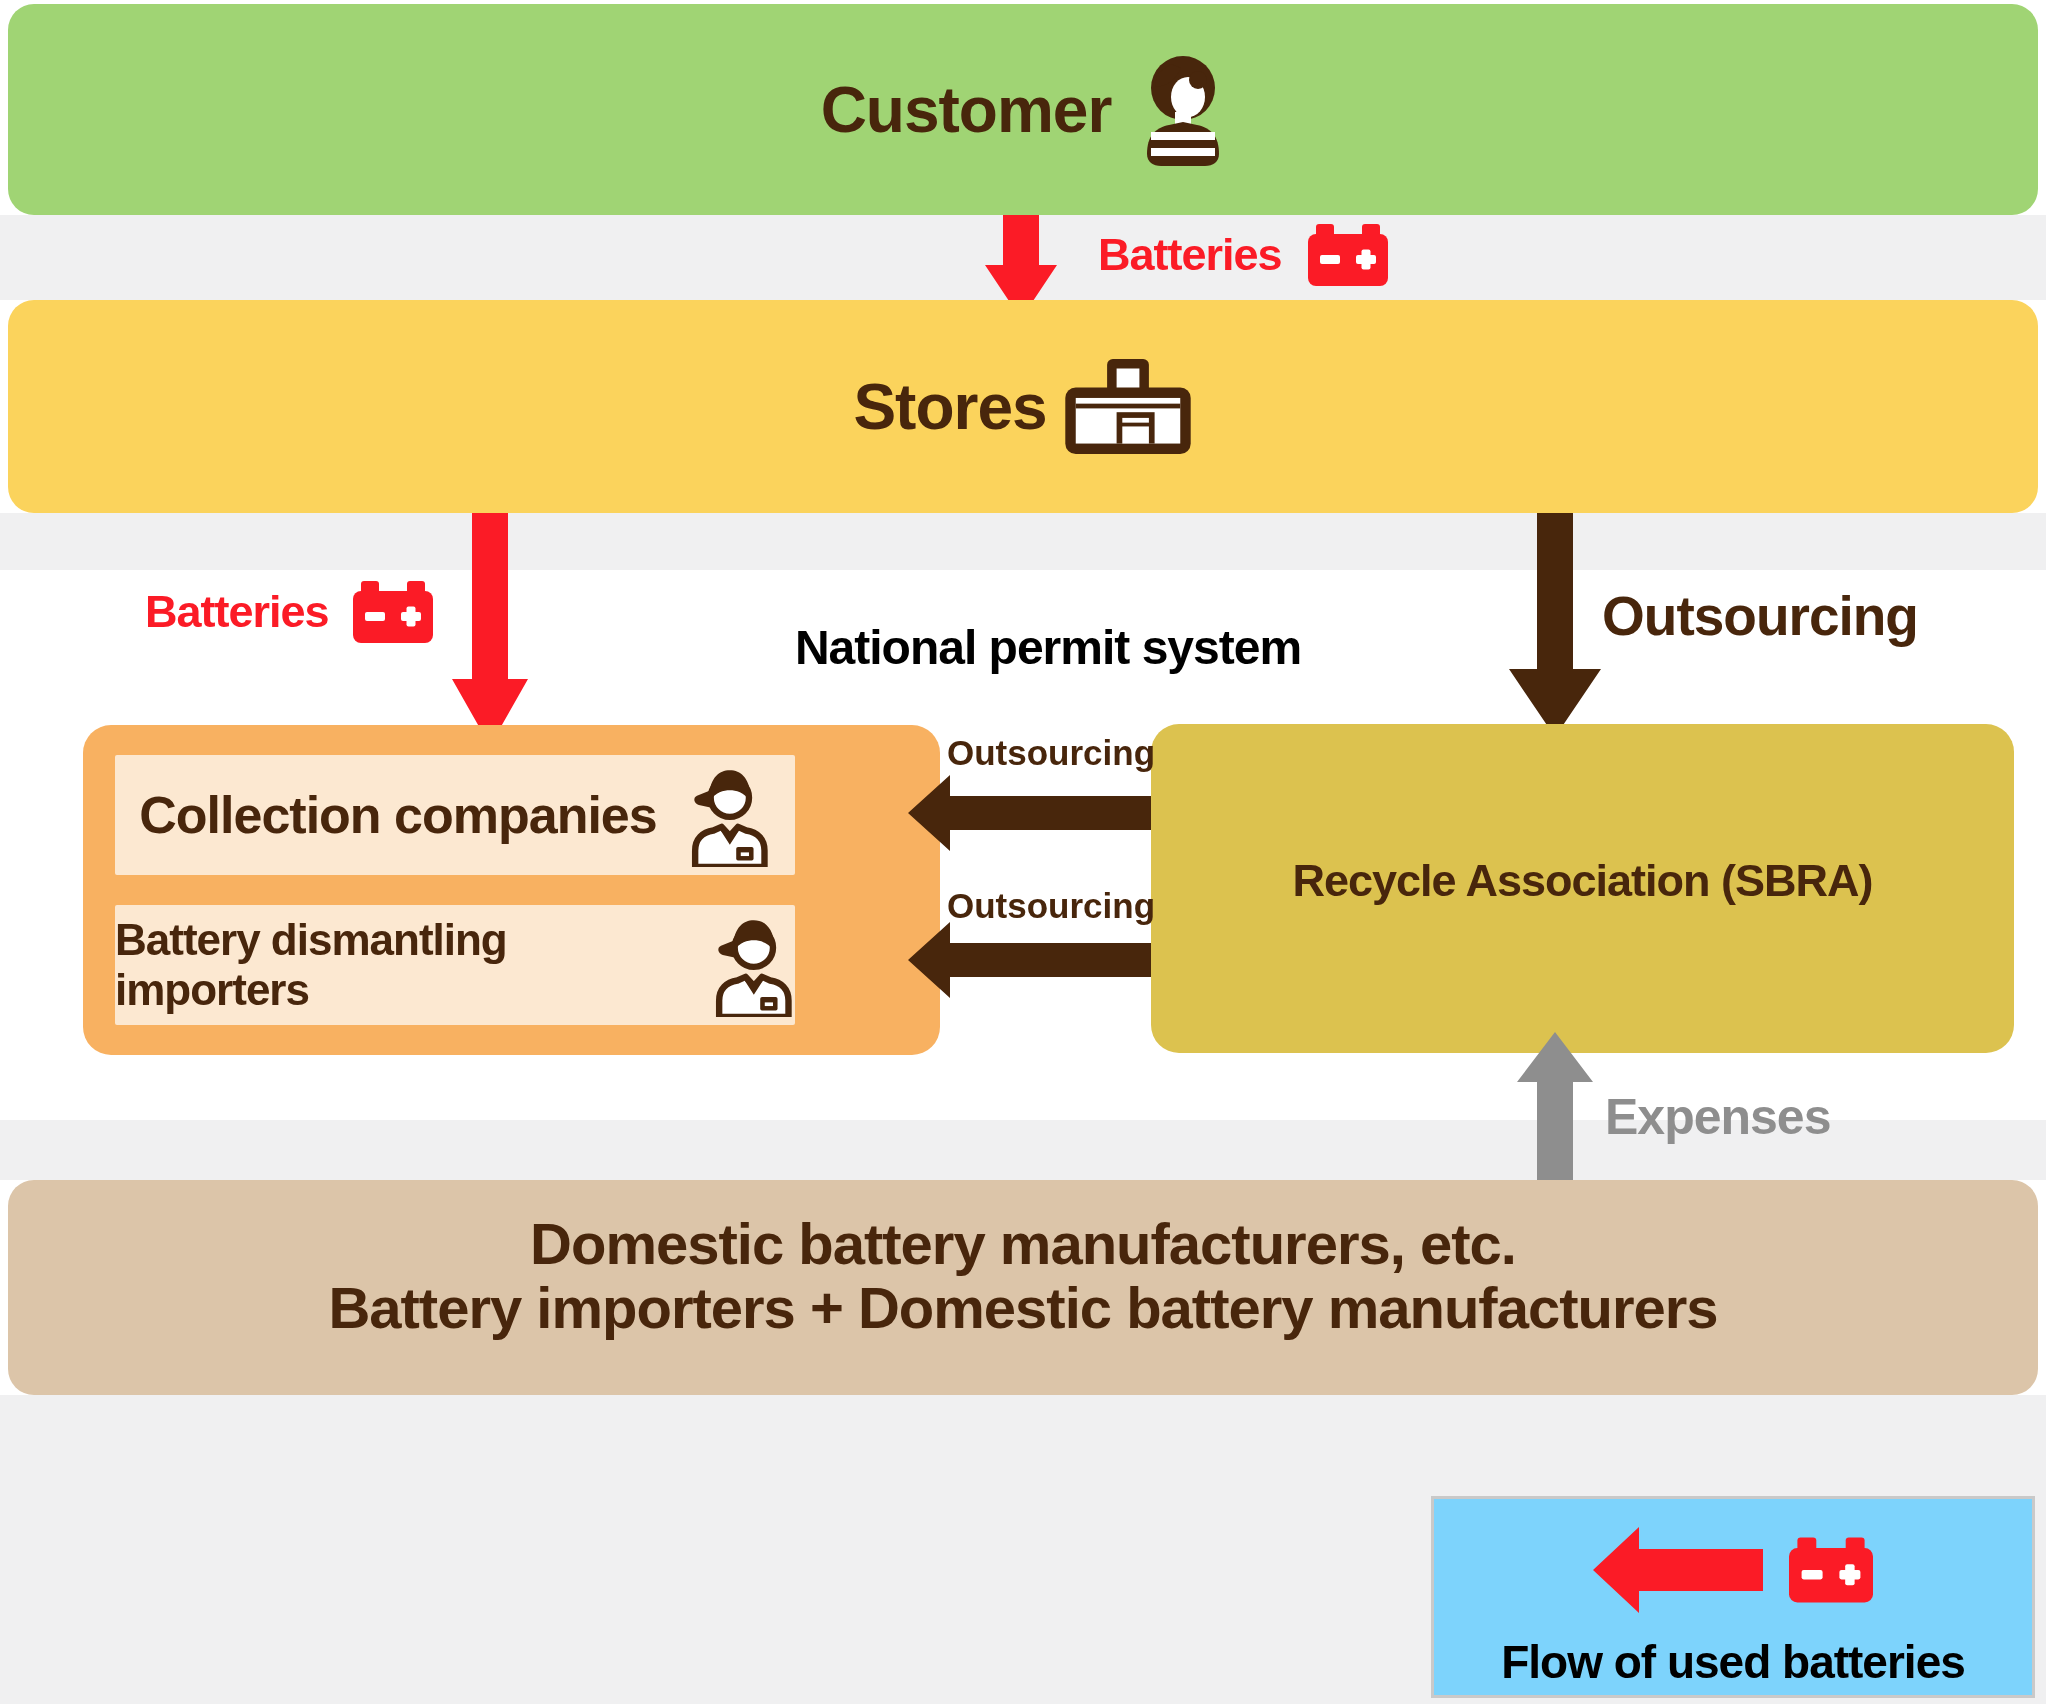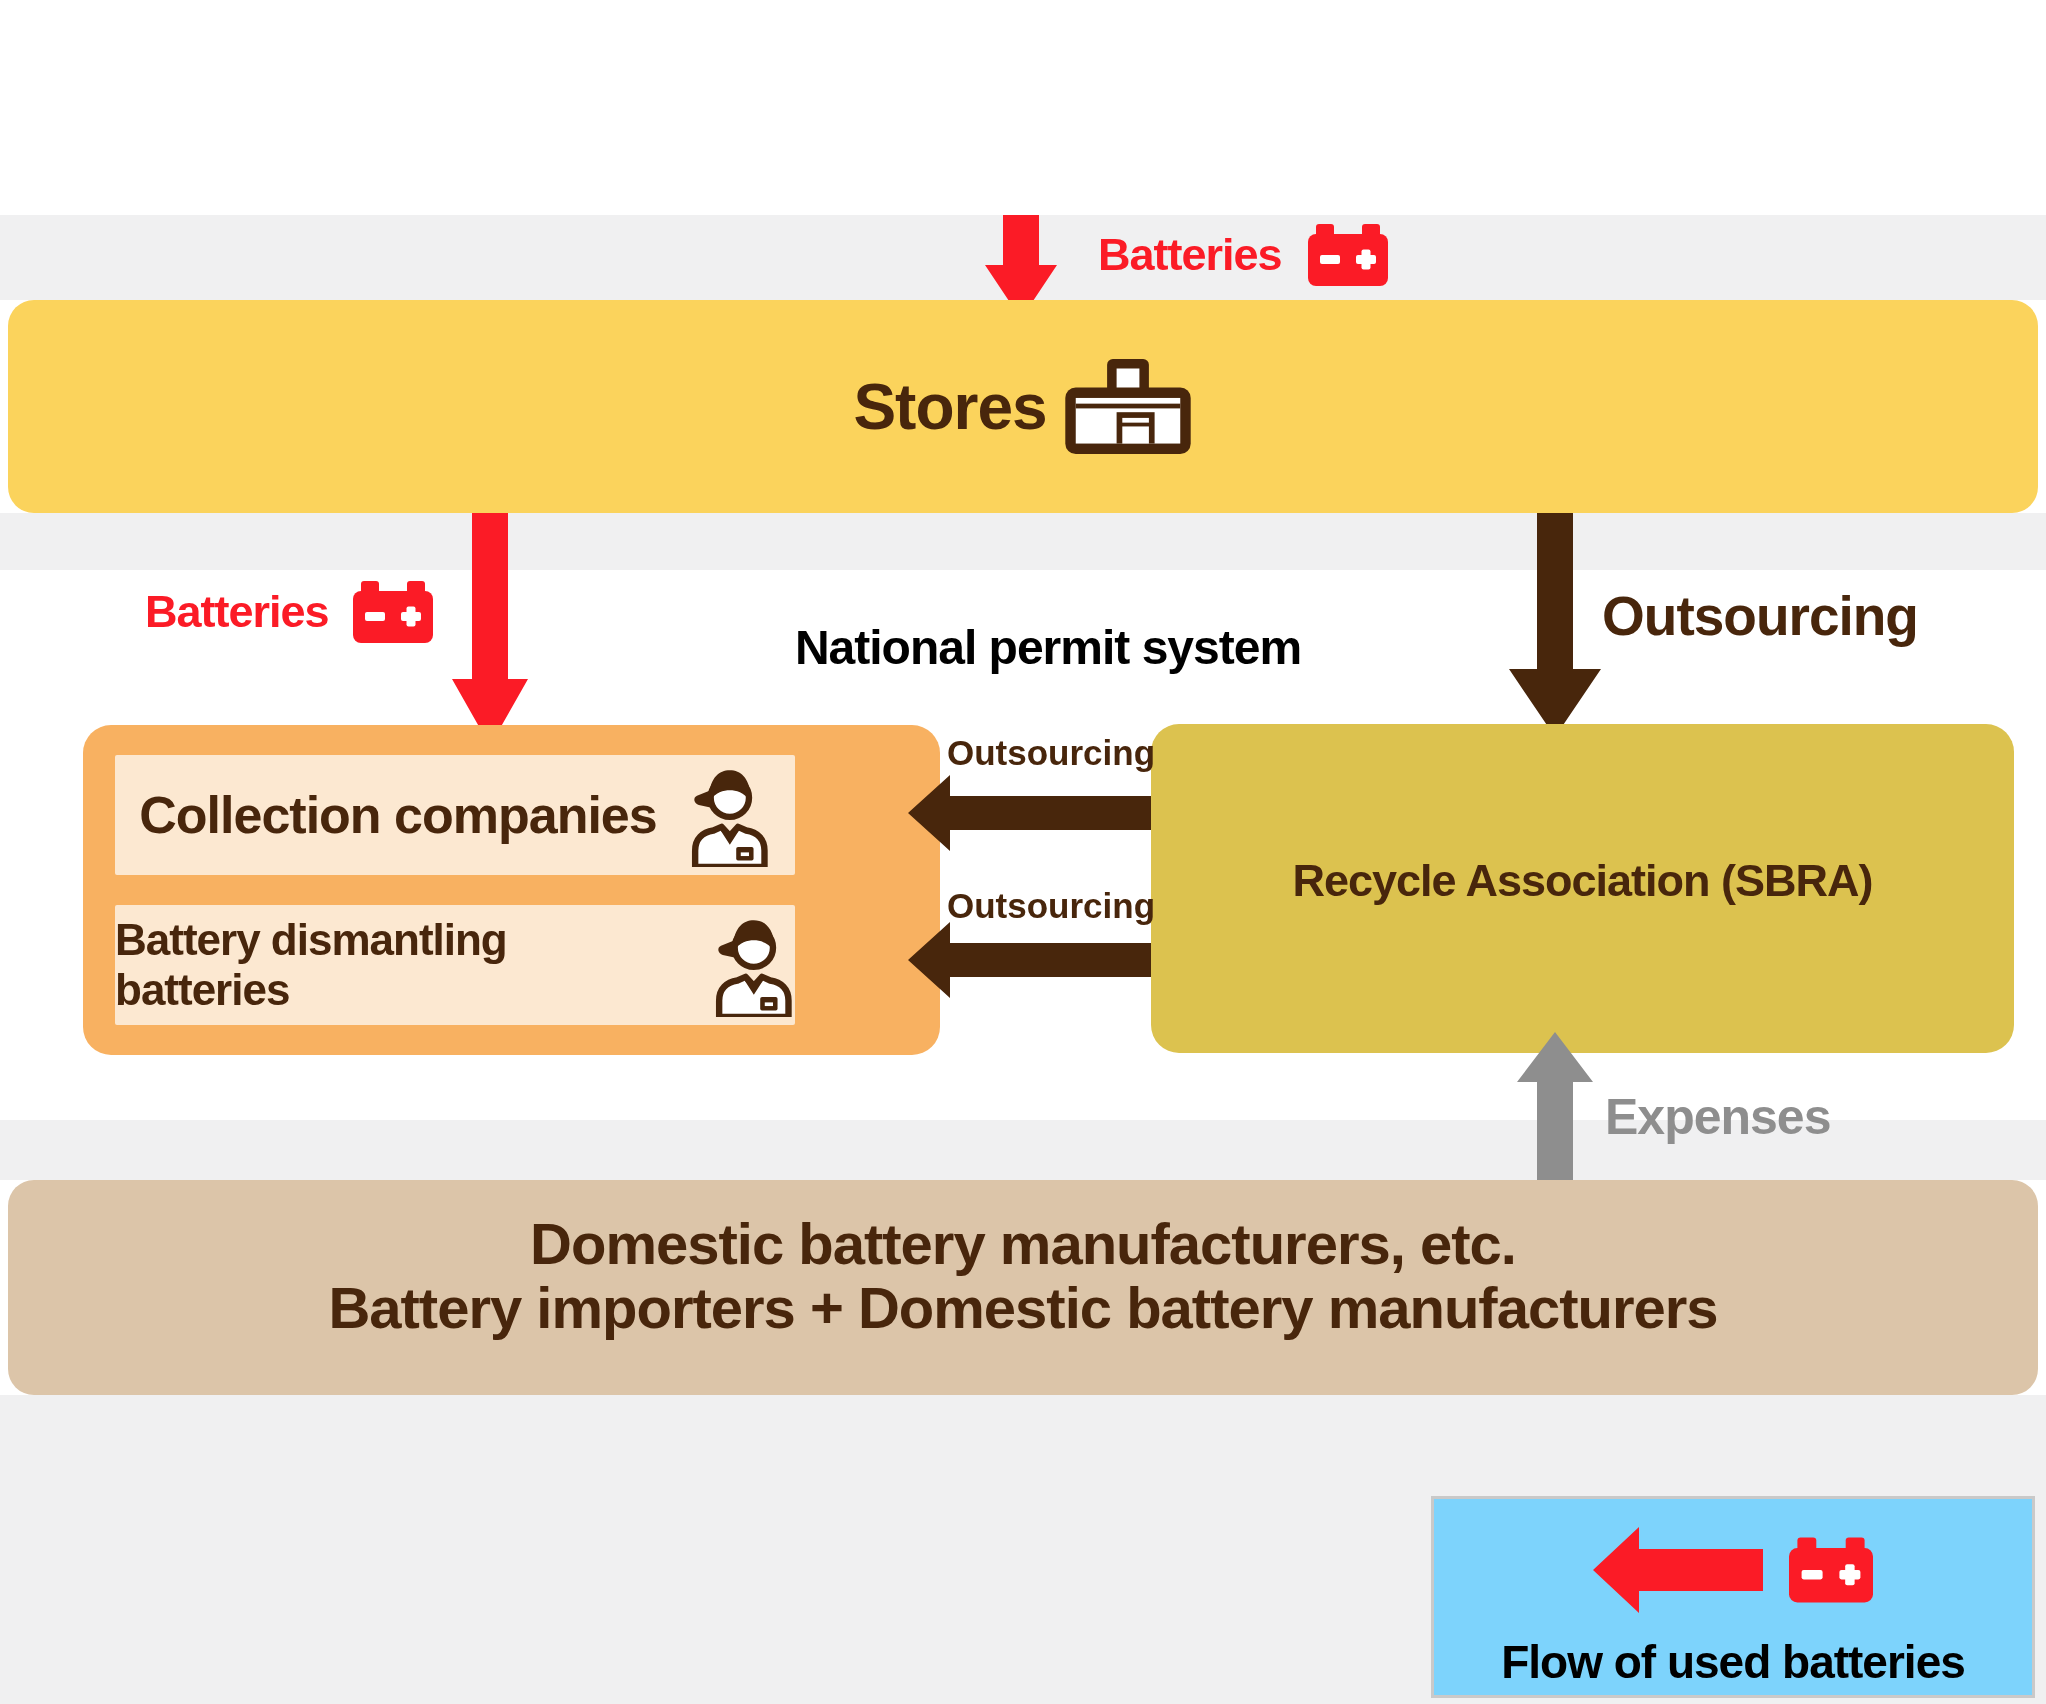--- a/index.html
+++ b/index.html
@@ -63,20 +63,35 @@
 </head>
 <body>
 
 <div class="stage">
 
   <div class="gray-band" style="top:215px;height:85px;"></div>
   <div class="gray-band" style="top:513px;height:57px;"></div>
   <div class="gray-band" style="top:1120px;height:60px;"></div>
   <div class="gray-band" style="top:1395px;height:309px;"></div>
 
+  <div class="bar bar-green">
+    <span class="bar-title">Customer</span>
+    <span>
+      <svg width="84" height="112" viewBox="0 0 84 112">
+        <circle cx="42" cy="34" r="32" fill="var(--c-brown,#48260c)"></circle>
+        <ellipse cx="47" cy="43" rx="17" ry="20" fill="#ffffff"></ellipse>
+        <circle cx="57" cy="26" r="9" fill="var(--c-brown,#48260c)"></circle>
+        <path d="M14,32 C22,34 34,28 40,14 L30,10 L16,20 Z" fill="var(--c-brown,#48260c)"></path>
+        <rect x="34" y="58" width="16" height="14" fill="#ffffff"></rect>
+        <path d="M6,100 C6,82 14,74 28,71 L42,68 L56,71 C70,74 78,82 78,100 C78,108 72,112 64,112 L20,112 C12,112 6,108 6,100 Z" fill="var(--c-brown,#48260c)"></path>
+        <rect x="10" y="78" width="64" height="8" fill="#ffffff"></rect>
+        <rect x="10" y="94" width="64" height="8" fill="#ffffff"></rect>
+      </svg>
+    </span>
+  </div>
 
   <svg class="abs" style="left:985px;top:215px;" width="72" height="104" viewBox="0 0 72 104">
     <polygon points="18,0 54,0 54,50 72,50 36,104 0,50 18,50" fill="var(--c-red,#fb1b26)"></polygon>
   </svg>
 
   <div class="flow-label" style="left:1098px;top:224px;height:62px;gap:26px;">
     <span class="lbl-red">Batteries</span>
     <span>
       <svg width="80" height="62" viewBox="0 0 80 62">
         <rect x="8" y="0" width="18" height="16" rx="3" fill="var(--c-red,#fb1b26)"></rect>
@@ -140,21 +155,21 @@
           <path d="M22,36 C24,16 33,8 45,8 C57,8 66,16 68,36 L68,42 C60,32 52,30 45,30 C38,30 30,32 22,42 Z" fill="var(--c-brown,#48260c)"></path>
           <path d="M24,30 L9,36 C4,38 6,45 11,46 L25,49 Z" fill="var(--c-brown,#48260c)"></path>
           <path d="M7,114 L7,96 C7,83 15,76 27,74 L36,70 L45,80 L54,70 L63,74 C75,76 83,83 83,96 L83,114 Z" fill="#ffffff" stroke="var(--c-brown,#48260c)" stroke-width="7" stroke-linejoin="round"></path>
           <path d="M36,71 L45,85 L54,71" fill="none" stroke="var(--c-brown,#48260c)" stroke-width="5"></path>
           <rect x="52" y="92" width="19" height="15" rx="2" fill="var(--c-brown,#48260c)"></rect>
           <rect x="57" y="98" width="9" height="4" fill="#ffffff"></rect>
         </svg>
       </span>
     </div>
     <div class="inner-box inner-2">
-      <span class="inner-title-2">Battery dismantling batteries</span>
+      <span class="inner-title-2">Battery dismantling importers</span>
       <span>
         <svg width="86" height="104" viewBox="0 0 86 114">
           <circle cx="45" cy="38" r="21" fill="#ffffff" stroke="var(--c-brown,#48260c)" stroke-width="7"></circle>
           <path d="M22,36 C24,16 33,8 45,8 C57,8 66,16 68,36 L68,42 C60,32 52,30 45,30 C38,30 30,32 22,42 Z" fill="var(--c-brown,#48260c)"></path>
           <path d="M24,30 L9,36 C4,38 6,45 11,46 L25,49 Z" fill="var(--c-brown,#48260c)"></path>
           <path d="M7,114 L7,96 C7,83 15,76 27,74 L36,70 L45,80 L54,70 L63,74 C75,76 83,83 83,96 L83,114 Z" fill="#ffffff" stroke="var(--c-brown,#48260c)" stroke-width="7" stroke-linejoin="round"></path>
           <path d="M36,71 L45,85 L54,71" fill="none" stroke="var(--c-brown,#48260c)" stroke-width="5"></path>
           <rect x="52" y="92" width="19" height="15" rx="2" fill="var(--c-brown,#48260c)"></rect>
           <rect x="57" y="98" width="9" height="4" fill="#ffffff"></rect>
         </svg>

